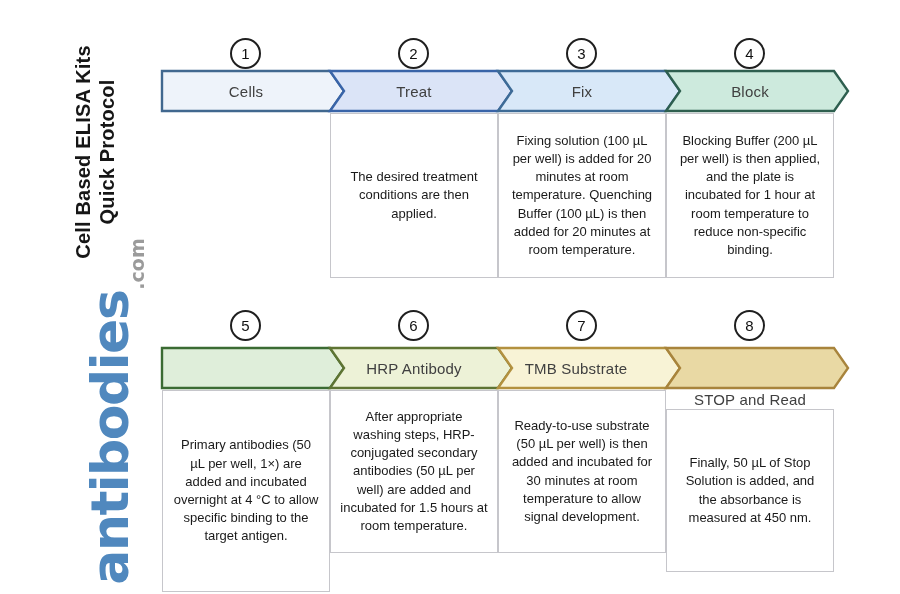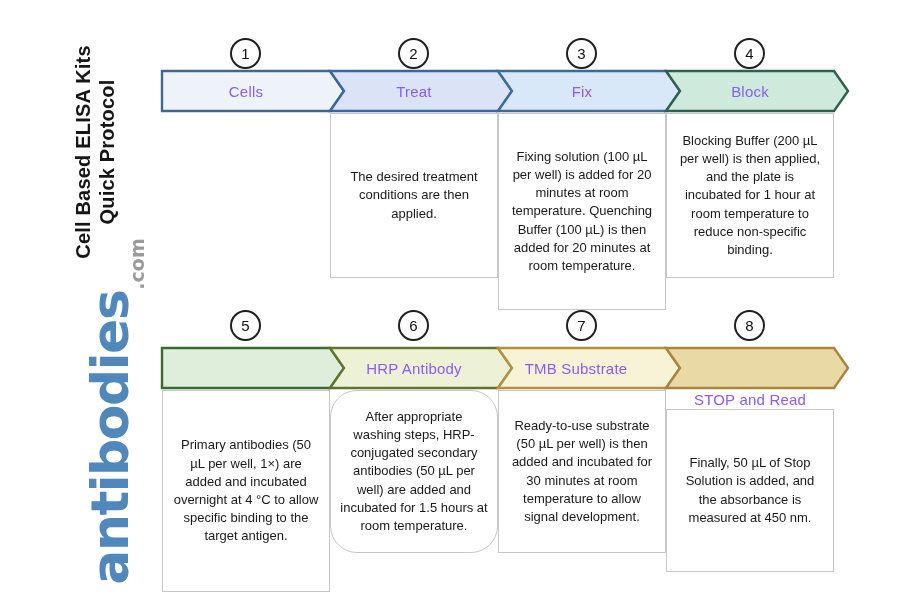--- a/index.html
+++ b/index.html
@@ -34,21 +34,21 @@
     position:absolute;width:31px;height:31px;border:2px solid #1f1f1f;border-radius:50%;
     background:#ffffff;box-sizing:border-box;
     display:flex;align-items:center;justify-content:center;
     font-size:15px;color:#111;
   }
   
   .banner-svg{position:absolute;left:160px;width:690px;height:44px;}
   .banner-label{
     position:absolute;width:168px;height:40px;
     display:flex;align-items:center;justify-content:center;
-    font-size:15px;color:#8b5cf6;letter-spacing:.2px;
+    font-size:15px;color:#404040;letter-spacing:.2px;
   }
   
   .desc-box{
     position:absolute;width:168px;box-sizing:border-box;
     background:#ffffff;border:1.5px solid #c6c6cb;
     display:flex;align-items:center;justify-content:center;
     text-align:center;font-size:13px;line-height:1.4;color:#1a1a1a;
     padding:8px 9px;
   }
 </style>
@@ -88,21 +88,21 @@
   </svg>
 
   <div class="banner-label" style="left:162px;top:71px;">Cells</div>
   <div class="banner-label" style="left:330px;top:71px;">Treat</div>
   <div class="banner-label" style="left:498px;top:71px;">Fix</div>
   <div class="banner-label" style="left:666px;top:71px;">Block</div>
 
   <div class="desc-box" style="left:330px;top:113px;height:165px;justify-content:center;">
       <span>The desired treatment conditions are then applied.</span>
     </div>
-  <div class="desc-box" style="left:498px;top:113px;height:197px;">
+  <div class="desc-box" style="left:498px;top:113px;height:165px;">
       <span>Fixing solution (100 µL per well) is added for 20 minutes at room temperature. Quenching Buffer (100 µL) is then added for 20 minutes at room temperature.</span>
     </div>
   <div class="desc-box" style="left:666px;top:113px;height:165px;">
       <span>Blocking Buffer (200 µL per well) is then applied, and the plate is incubated for 1 hour at room temperature to reduce non-specific binding.</span>
     </div>
 
   <div class="circle" style="left:230px;top:310px;">
       <span>5</span>
     </div>
   <div class="circle" style="left:398px;top:310px;">
@@ -122,21 +122,21 @@
     <polygon points="506,2 674,2 688,22 674,42 506,42 520,22" stroke-width="2.4" fill="#e9d9a4" stroke="#a8843c"></polygon>
   </svg>
 
   <div class="banner-label" style="left:330px;top:348px;">HRP Antibody</div>
   <div class="banner-label" style="left:492px;top:348px;">TMB Substrate</div>
   <div class="banner-label" style="left:666px;top:356px;margin-top:23px;">STOP and Read</div>
 
   <div class="desc-box" style="left:162px;top:390px;height:202px;">
       <span>Primary antibodies (50 µL per well, 1×) are added and incubated overnight at 4 °C to allow specific binding to the target antigen.</span>
     </div>
-  <div class="desc-box" style="left:330px;top:390px;height:163px;border-radius:27px;">
+  <div class="desc-box" style="left:330px;top:390px;height:163px;">
       <span>After appropriate washing steps, HRP-conjugated secondary antibodies (50 µL per well) are added and incubated for 1.5 hours at room temperature.</span>
     </div>
   <div class="desc-box" style="left:498px;top:390px;height:163px;">
       <span>Ready-to-use substrate (50 µL per well) is then added and incubated for 30 minutes at room temperature to allow signal development.</span>
     </div>
   <div class="desc-box" style="left:666px;top:390px;height:163px;margin-top:19px;">
       <span>Finally, 50 µL of Stop Solution is added, and the absorbance is measured at 450 nm.</span>
     </div>
 
 </div>

